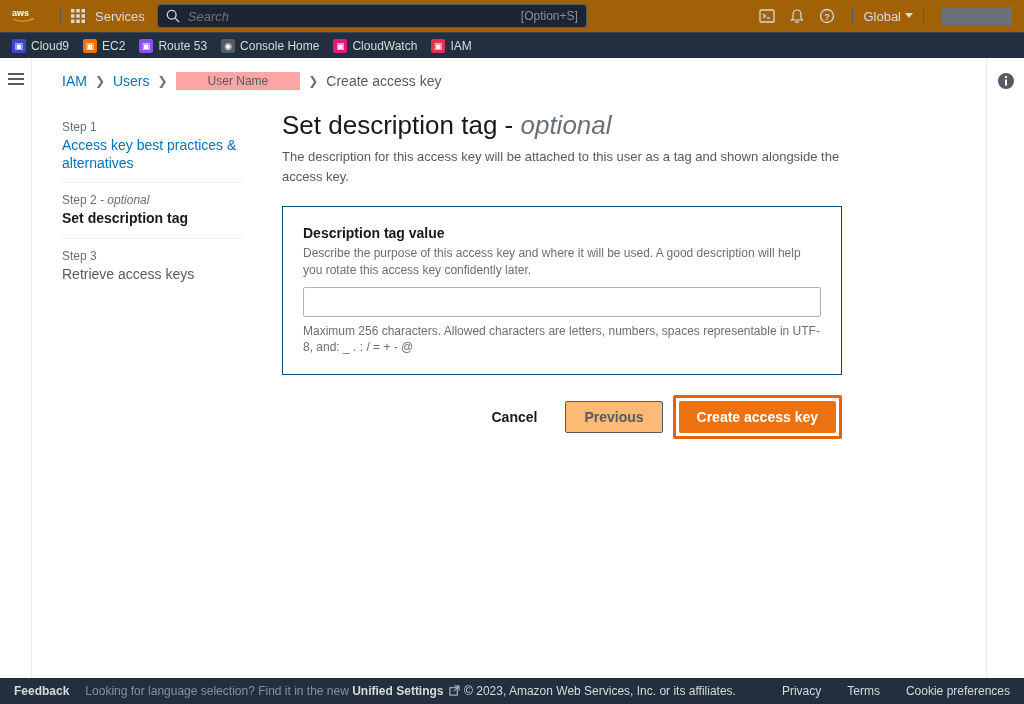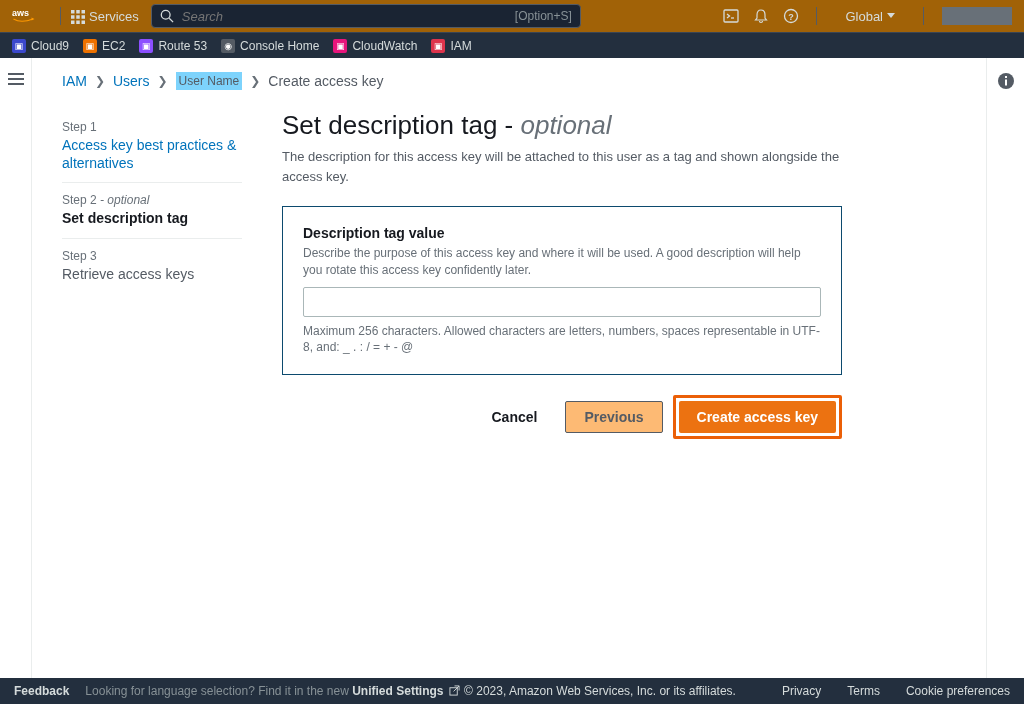--- a/index.html
+++ b/index.html
@@ -3,30 +3,30 @@
 <meta charset="utf-8">
 <style>
 * { margin: 0; padding: 0; box-sizing: border-box; }
 body { font-family: "Amazon Ember", "Helvetica Neue", Arial, sans-serif; font-size: 14px; color: #16191f; background: #fff; width: 1024px; height: 704px; overflow: hidden; position: relative; }
 
 
 .topnav { background: #a16207; height: 32px; display: flex; align-items: center; padding: 0 12px; color: #d5dbdb; }
 .aws-logo { display: flex; align-items: center; margin-right: 8px; }
 .aws-logo svg { width: 30px; height: 18px; }
 .divider-v { width: 1px; height: 18px; background: #545b64; margin: 0 10px; }
-.services-btn { display: flex; align-items: flex-end; gap: 4px; cursor: pointer; font-size: 13px; }
+.services-btn { display: flex; align-items: flex-start; gap: 10px; cursor: pointer; font-size: 13px; }
 .services-btn svg { width: 14px; height: 14px; }
 .search-wrap { margin-left: 12px; flex: 0 0 430px; background: #1a2433; border: 1px solid #545b64; border-radius: 4px; height: 24px; display: flex; align-items: center; padding: 0 8px; }
 .search-wrap svg { width: 14px; height: 14px; margin-right: 8px; flex-shrink: 0; }
 .search-wrap input { flex: 1; background: transparent; border: none; outline: none; color: #d5dbdb; font-size: 13px; font-style: italic; }
 .search-shortcut { font-size: 12px; color: #879196; }
 .topnav-spacer { flex: 1; }
 .topnav-icon { width: 30px; height: 30px; display: flex; align-items: center; justify-content: center; cursor: pointer; }
 .topnav-icon svg { width: 16px; height: 16px; }
-.region-sel { display: flex; align-items: center; gap: 4px; font-size: 13px; cursor: pointer; margin: 0 18px; }
+.region-sel { display: flex; align-items: center; gap: 4px; font-size: 13px; cursor: pointer; margin: 0 0; }
 .account-box { width: 70px; height: 18px; background: #687078; margin-left: 8px; }
 
 
 .favbar { background: #232f3e; height: 26px; border-top: 1px solid #3a4553; display: flex; align-items: center; padding: 0 12px; gap: 14px; }
 .fav-item { display: flex; align-items: center; gap: 5px; font-size: 12px; color: #d5dbdb; cursor: pointer; }
 .fav-icon { width: 14px; height: 14px; border-radius: 2px; display: flex; align-items: center; justify-content: center; font-size: 9px; color: #fff; }
 .fav-c9 { background: #3b48cc; }
 .fav-ec2 { background: #ed7100; }
 .fav-r53 { background: #8c4fff; }
 .fav-ch { background: #545b64; }
@@ -38,21 +38,21 @@
 .left-toggle { width: 32px; border-right: 1px solid #eaeded; display: flex; align-items: flex-start; justify-content: center; padding-top: 14px; }
 .left-toggle svg { width: 16px; height: 14px; cursor: pointer; }
 .content-area { flex: 1; overflow: auto; position: relative; }
 .right-toggle { width: 38px; border-left: 1px solid #eaeded; display: flex; align-items: flex-start; justify-content: center; padding-top: 14px; }
 .right-toggle svg { width: 18px; height: 18px; cursor: pointer; }
 
 
 .breadcrumb { display: flex; align-items: center; gap: 8px; padding: 14px 0 0 30px; font-size: 14px; }
 .breadcrumb a { color: #0073bb; text-decoration: none; cursor: pointer; }
 .breadcrumb .chev { color: #687078; font-size: 12px; }
-.breadcrumb .user-redact { background: #7dd3fc; padding: 2px 3px; color: #545b64; font-size: 12px; }
+.breadcrumb .user-redact { background: #fca5a5; padding: 2px 32px; color: #545b64; font-size: 12px; }
 .breadcrumb .current { color: #545b64; }
 
 
 .wizard { display: flex; padding: 20px 30px 30px 30px; gap: 40px; }
 .steps-col { width: 180px; flex-shrink: 0; }
 .step-block { padding: 10px 0; border-bottom: 1px solid #eaeded; }
 .step-block:last-child { border-bottom: none; }
 .step-num { font-size: 12px; color: #687078; margin-bottom: 2px; }
 .step-num .opt { font-style: italic; }
 .step-link { font-size: 14px; color: #0073bb; line-height: 1.3; cursor: pointer; }

